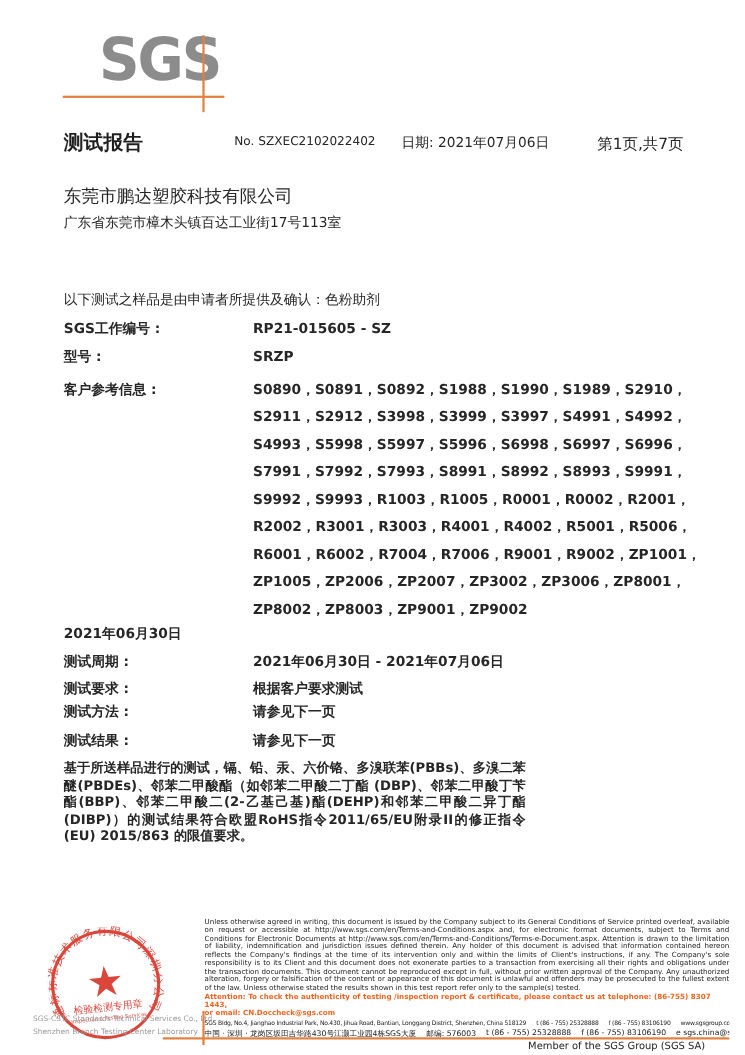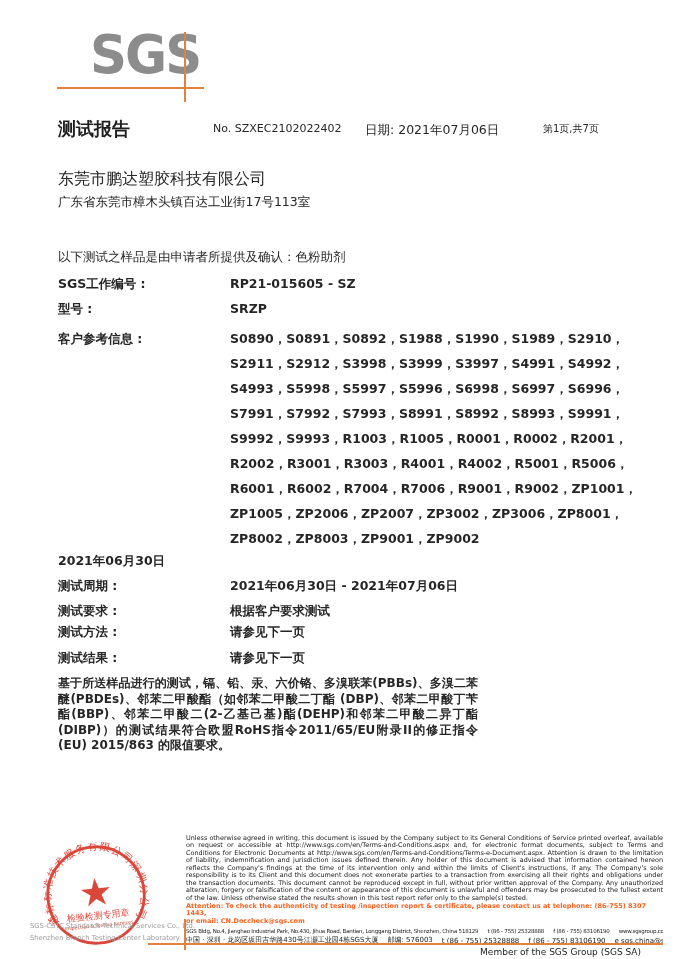--- a/index.html
+++ b/index.html
@@ -9,42 +9,42 @@
   }
   
   .logo{position:absolute;left:90px;top:28px;font-size:54px;font-weight:bold;
         color:#8c8c8c;letter-spacing:-2px;line-height:1;transform:scaleX(.95);transform-origin:left top;}
   .mark-v-top{position:absolute;left:184px;top:32px;width:2px;height:70px;background:#e2803d;}
   .mark-h-top{position:absolute;left:57px;top:87px;width:147px;height:2px;background:#e2803d;}
   
   .title{position:absolute;left:58px;top:117px;font-size:18px;font-weight:bold;color:#1f1f1f;}
   .report-no{position:absolute;left:213px;top:122px;font-size:11px;text-align:center;}
   .hdr-date{position:absolute;left:365px;top:122px;font-size:12.5px;}
-  .page-info{position:absolute;left:543px;top:122px;font-size:10px;}
+  .page-info{position:absolute;left:543px;top:122px;font-size:14px;}
   
   .applicant-name{position:absolute;left:58px;top:169px;font-size:16px;}
   .applicant-address{position:absolute;left:58px;top:194px;font-size:12.5px;}
   
-  .main{position:absolute;left:58px;top:249px;width:602px;font-size:12.5px;line-height:16px;}
+  .main{position:absolute;left:58px;top:264px;width:602px;font-size:12.5px;line-height:16px;}
   .statement{margin-bottom:11px;}
   .frow{display:grid;grid-template-columns:172px 1fr;margin-bottom:9px;font-weight:bold;}
   .frow .label{white-space:nowrap;}
   .codes .line{line-height:25px;}
   .codes .label{line-height:25px;}
   .codes{margin-bottom:2px;}
   .tight{margin-bottom:5px;}
   .gap-top{margin-top:10px;}
   .conclusion-text{width:420px;font-size:12px;line-height:15.5px;text-align:justify;}
   
   .stamp-wrap{position:absolute;left:44px;top:843px;width:104px;height:104px;transform:rotate(-6deg);opacity:.92;}
   .lab-names{position:absolute;left:30px;top:921px;font-size:6.8px;color:#9b9b9b;line-height:1.75;white-space:nowrap;}
   .legal{position:absolute;left:186px;top:835px;width:477px;overflow:hidden;}
   .disclaimer{font-size:6.45px;line-height:7.45px;text-align:justify;color:#1a1a1a;}
   .attention{color:#f26522;font-weight:bold;font-size:6.5px;line-height:7.4px;margin-top:1px;}
-  .addr-row{display:flex;gap:9px;white-space:nowrap;align-items:flex-end;}
+  .addr-row{display:flex;gap:9px;white-space:nowrap;align-items:flex-start;}
   .addr-en{font-size:5.5px;letter-spacing:-.2px;margin-top:3px;color:#1a1a1a;}
   .addr-cn{font-size:7px;margin-top:1px;color:#1a1a1a;}
   .footer-rule{position:absolute;left:148px;top:943px;width:515px;height:2px;background:#e2803d;}
   .footer-vmark{position:absolute;left:184px;top:919px;width:2px;height:31px;background:#e2803d;}
   .member{position:absolute;right:36px;top:947px;font-size:9px;color:#222;}
 </style>
 </head>
 <body>
 
 <div class="logo">SGS</div>

